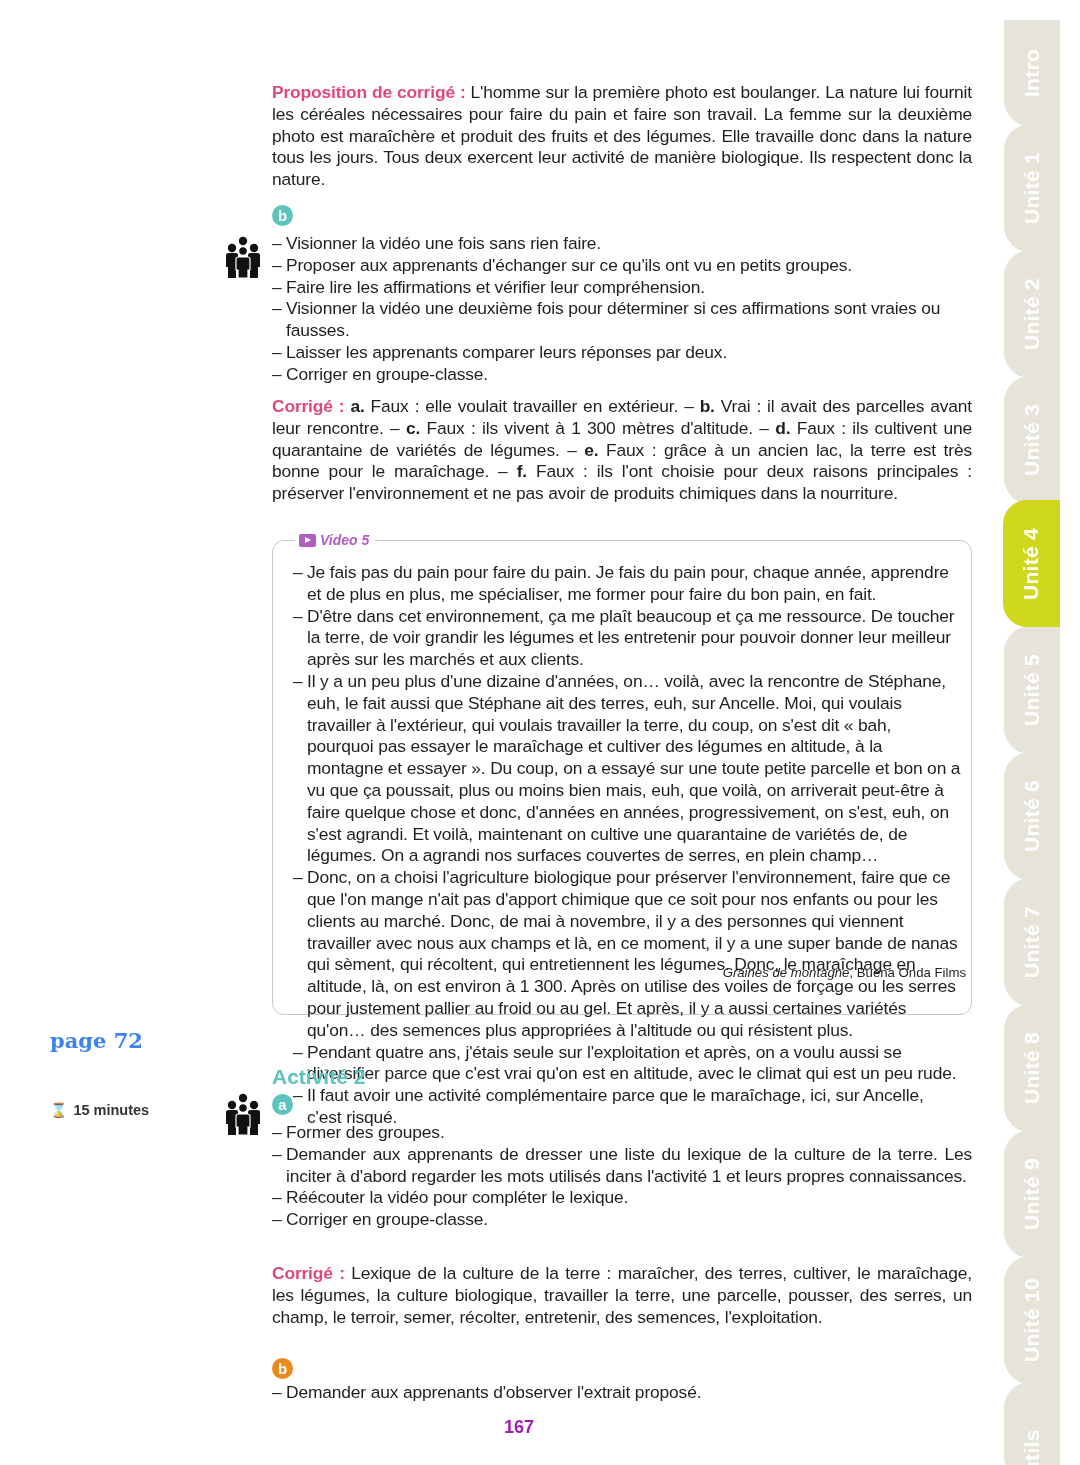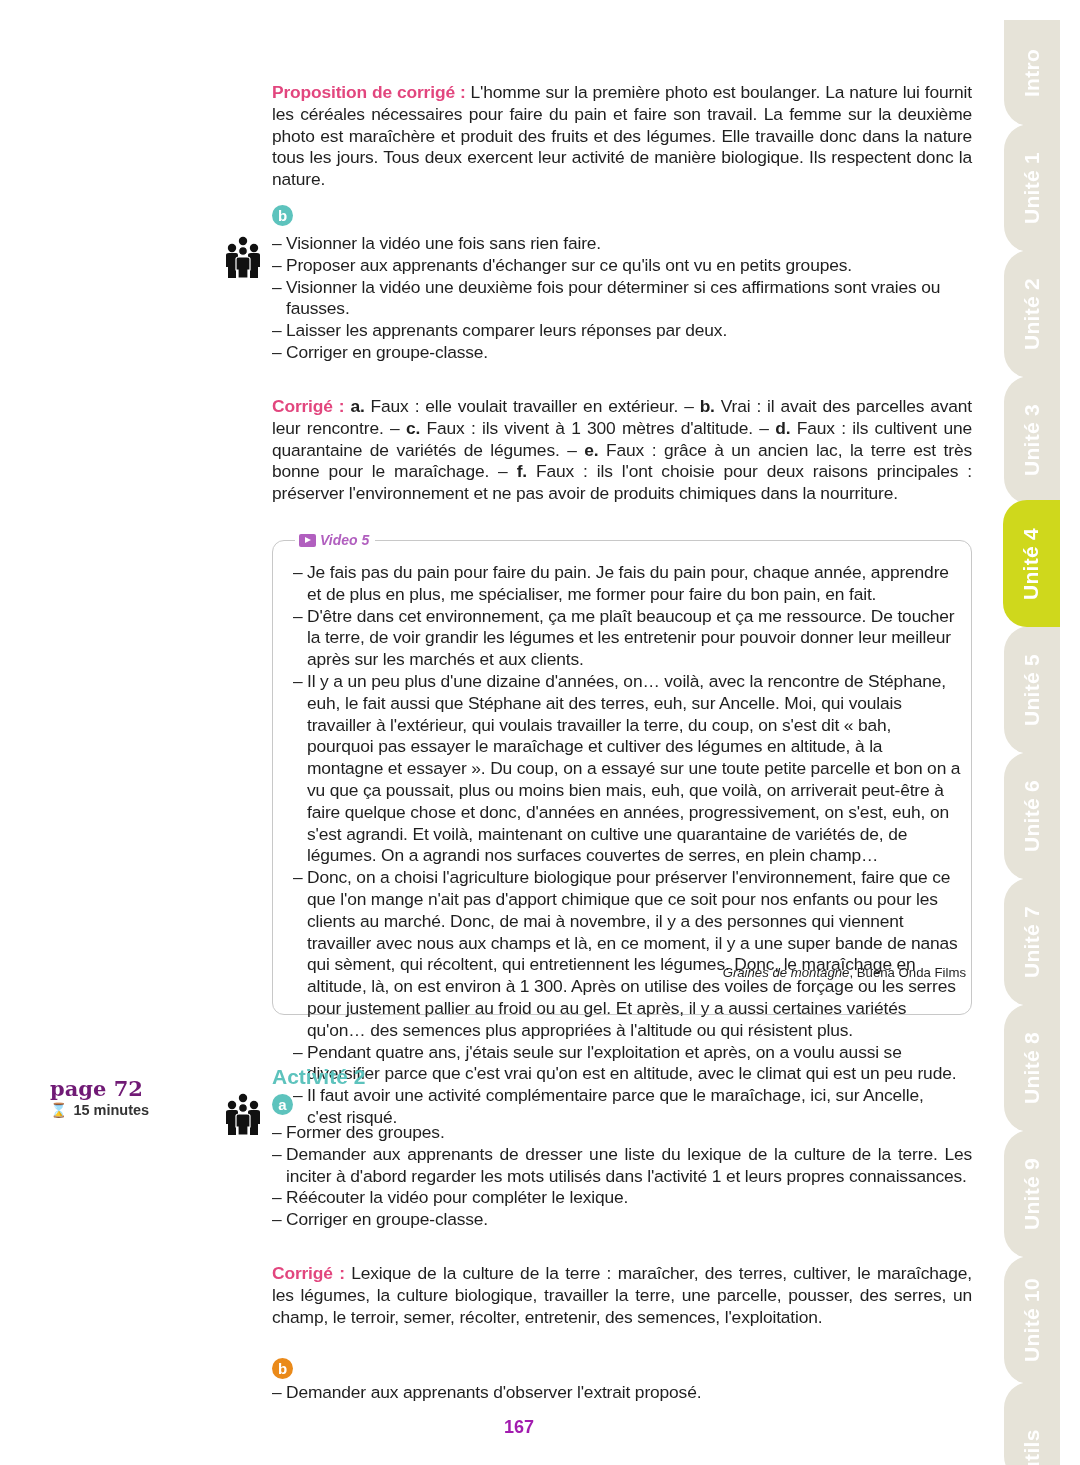--- a/index.html
+++ b/index.html
@@ -26,21 +26,21 @@
   .video-box { position: absolute; left: 272px; top: 540px; width: 700px; height: 475px; border: 1.5px solid #c8c8c8; border-radius: 12px; }
   .video-label { position: absolute; left: 22px; top: -9px; background: #fff; padding: 0 6px 0 4px; display: flex; align-items: center; gap: 4px; color: #b15fbf; font-weight: bold; font-size: 14px; font-style: italic; }
   .play-icon { width: 17px; height: 13px; background: #b15fbf; border-radius: 2px; position: relative; }
   .play-icon::after { content: ""; position: absolute; left: 6px; top: 3px; border-left: 6px solid #fff; border-top: 3.5px solid transparent; border-bottom: 3.5px solid transparent; }
   .video-list { position: absolute; left: 20px; top: 21px; width: 668px; }
   .video-list li { font-size: 13.2px; line-height: 16.1px; padding-left: 12px; letter-spacing: -0.1px; }
   .video-credit { position: absolute; right: 5px; top: 424px; font-size: 13.2px; }
   .video-credit i { font-style: italic; }
 
   
-  .page-ref { position: absolute; left: 50px; top: 1076px; font-family: "DejaVu Serif", "Liberation Serif", serif; font-weight: bold; color: #701a75; font-size: 21px; }
+  .page-ref { position: absolute; left: 50px; top: 1028px; font-family: "DejaVu Serif", "Liberation Serif", serif; font-weight: bold; color: #3b82f6; font-size: 21px; }
   .duration { position: absolute; left: 50px; top: 1102px; font-size: 14.5px; font-weight: bold; color: #333; display: flex; align-items: center; gap: 6px; }
   .hourglass-icon { font-size: 14px; font-weight: normal; }
 
   .activity-title { position: absolute; left: 272px; top: 1065px; color: #5dc3bd; font-weight: bold; font-size: 21px; }
 
   .page-number { position: absolute; left: 504px; top: 1417px; font-size: 18px; font-weight: bold; color: #a21caf; }
 
   
   .tabs { position: absolute; left: 1004px; top: 20px; width: 56px; }
   .tab { position: absolute; left: 0; width: 56px; background: #e6e3d8; border-radius: 26px 0 0 26px; display: flex; align-items: center; justify-content: center; }
@@ -65,20 +65,21 @@
   <circle cx="28" cy="12" r="4.2" fill="#111"></circle>
   <path d="M0 19 Q0 17 3 17 L10 17 Q12 17 12 19 L12 31 L10 31 L10 42 L2 42 L2 31 L0 31 Z" fill="#111"></path>
   <path d="M22 19 Q22 17 25 17 L31 17 Q34 17 34 19 L34 31 L32 31 L32 42 L24 42 L24 31 L22 31 Z" fill="#111"></path>
   <circle cx="17" cy="15" r="4.4" fill="#111" stroke="#fff" stroke-width="1.2"></circle>
   <path d="M10 23 Q10 21 13 21 L21 21 Q24 21 24 23 L24 34 L22 34 L22 42 L12 42 L12 34 L10 34 Z" fill="#111" stroke="#fff" stroke-width="1.2"></path>
 </svg>
 
 <ul class="main dash" style="top:233px;">
   <li>Visionner la vidéo une fois sans rien faire.</li>
   <li>Proposer aux apprenants d'échanger sur ce qu'ils ont vu en petits groupes.</li>
+  <li>Faire lire les affirmations et vérifier leur compréhension.</li>
   <li>Visionner la vidéo une deuxième fois pour déterminer si ces affirmations sont vraies ou fausses.</li>
   <li>Laisser les apprenants comparer leurs réponses par deux.</li>
   <li>Corriger en groupe-classe.</li>
 </ul>
 
 <div class="main para" style="top:396px;">
   <span class="pink">Corrigé :</span>
   <span class="bold">a.</span><span> Faux : elle voulait travailler en extérieur. – </span><span class="bold">b.</span><span> Vrai : il avait des parcelles avant leur rencontre. – </span><span class="bold">c.</span><span> Faux : ils vivent à 1 300 mètres d'altitude. – </span><span class="bold">d.</span><span> Faux : ils cultivent une quarantaine de variétés de légumes. – </span><span class="bold">e.</span><span> Faux : grâce à un ancien lac, la terre est très bonne pour le maraîchage. – </span><span class="bold">f.</span><span> Faux : ils l'ont choisie pour deux raisons principales : préserver l'environnement et ne pas avoir de produits chimiques dans la nourriture.</span>
 </div>
 

